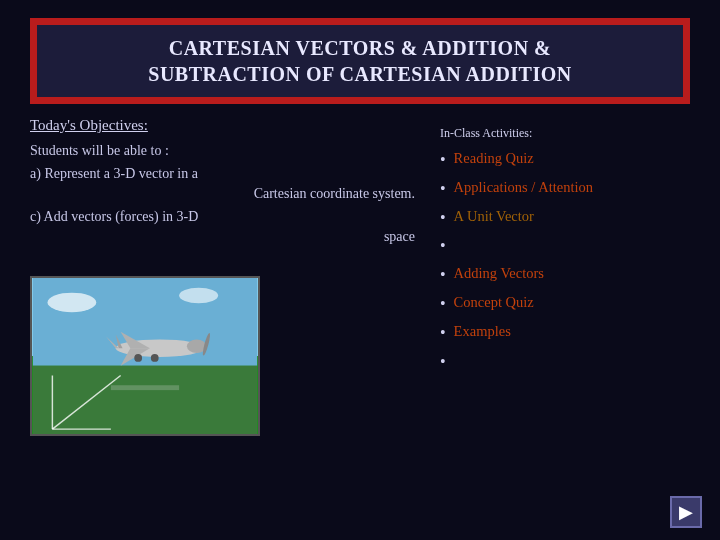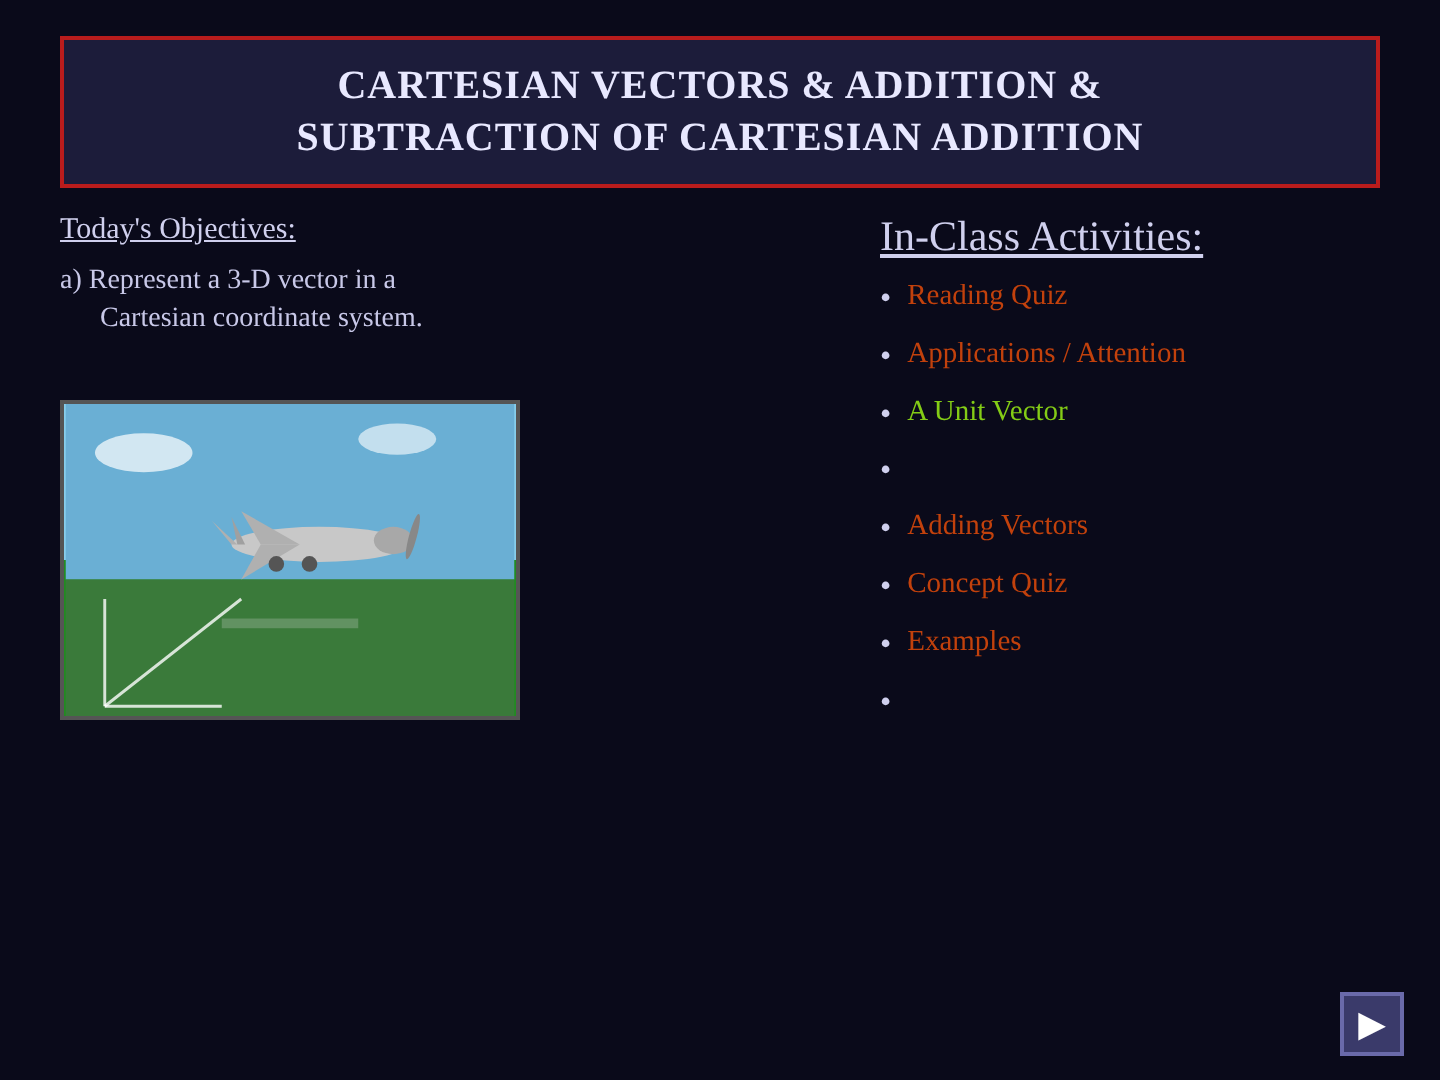--- a/index.html
+++ b/index.html
@@ -17,21 +17,21 @@
       height: 540px;
       background: #0a0a1a;
       position: relative;
       display: flex;
       flex-direction: column;
       padding: 0;
     }
 
     .title-box {
       background: #1c1c3a;
-      border: 2px solid #b91c1c;
+      border: 7px solid #b91c1c;
       margin: 18px 30px 10px 30px;
       padding: 10px 20px;
       text-align: center;
     }
 
     .title-text {
       color: #e8e8ff;
       font-size: 20px;
       font-weight: bold;
       font-family: 'Times New Roman', Times, serif;
@@ -70,20 +70,21 @@
     .obj-item {
       margin-bottom: 4px;
       font-size: 14px;
       color: #c8c8e8;
       line-height: 1.4;
     }
 
     .obj-item .indent {
       display: block;
       margin-left: 20px;
+      text-align: right;
     }
 
     .airplane-image {
       margin-top: 10px;
       width: 230px;
       height: 160px;
       background: linear-gradient(180deg, #87CEEB 0%, #87CEEB 50%, #228B22 50%, #228B22 100%);
       border: 2px solid #555;
       position: relative;
       overflow: hidden;
@@ -95,25 +96,24 @@
       width: 100%;
       height: 100%;
     }
 
     .right-column {
       width: 270px;
       padding-left: 10px;
     }
 
     .activities-title {
-      font-size: 21px;
-      color: #d0d0ee;
-      text-decoration: underline;
+      font-size: 12px;
+      color: #d0d0ee;
       margin-bottom: 8px;
-      margin-top: 2px;
+      margin-top: 12px;
     }
 
     .activity-item {
       display: flex;
       align-items: flex-start;
       margin-bottom: 7px;
       font-size: 14.5px;
       line-height: 1.3;
     }
 
@@ -123,21 +123,21 @@
       font-size: 16px;
       flex-shrink: 0;
       margin-top: 1px;
     }
 
     .activity-label {
       color: #c2410c;
     }
 
     .activity-label.green {
-      color: #84cc16;
+      color: #a16207;
     }
 
     .activity-label.teal {
       color: #4db6ac;
     }
 
     .nav-arrow {
       position: absolute;
       bottom: 12px;
       right: 18px;
@@ -167,24 +167,29 @@
       <span>CARTESIAN VECTORS &amp; ADDITION &amp;</span><br>
       <span>SUBTRACTION OF CARTESIAN ADDITION</span>
     </div>
   </div>
 
   <div class="content-area">
 
     <div class="left-column">
       <div class="objectives-section">
         <div class="objectives-title">Today's Objectives:</div>
+        <div class="students-line obj-item">Students will be able to :</div>
         <div class="obj-item">
           a) Represent a 3-D vector in a<br>
           <span class="indent">Cartesian coordinate system.</span>
         </div>
+        <div class="obj-item">
+          c) Add vectors (forces) in 3-D<br>
+          <span class="indent">space</span>
+        </div>
       </div>
 
       <div class="airplane-image">
         <svg viewBox="0 0 230 160" xmlns="http://www.w3.org/2000/svg">
 
           <rect x="0" y="0" width="230" height="90" fill="#6aafd4"></rect>
 
           <ellipse cx="40" cy="25" rx="25" ry="10" fill="white" opacity="0.7"></ellipse>
           <ellipse cx="170" cy="18" rx="20" ry="8" fill="white" opacity="0.6"></ellipse>
 

